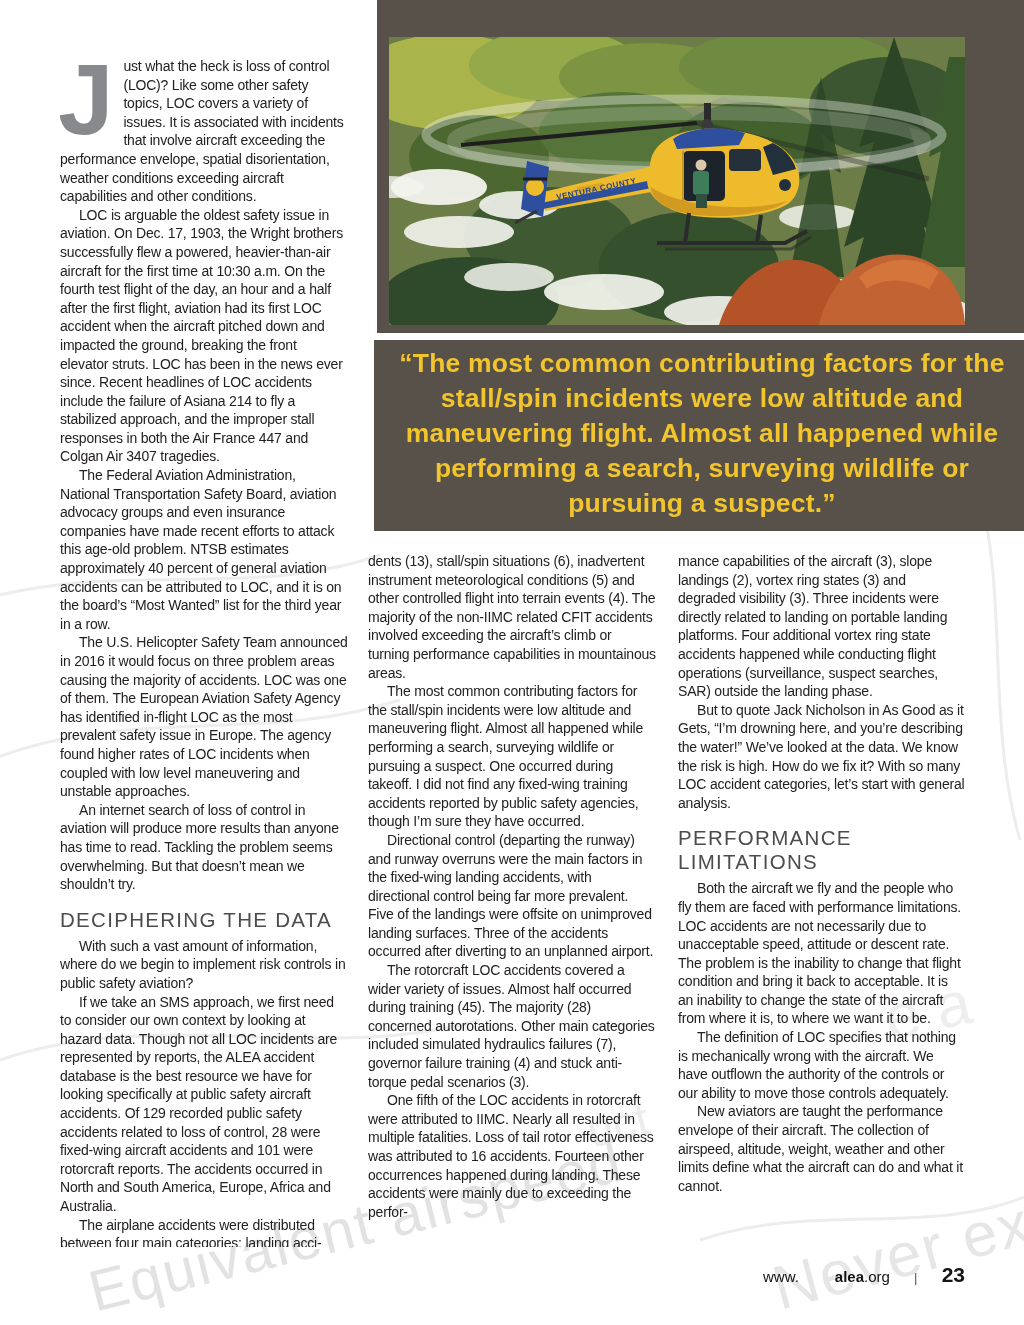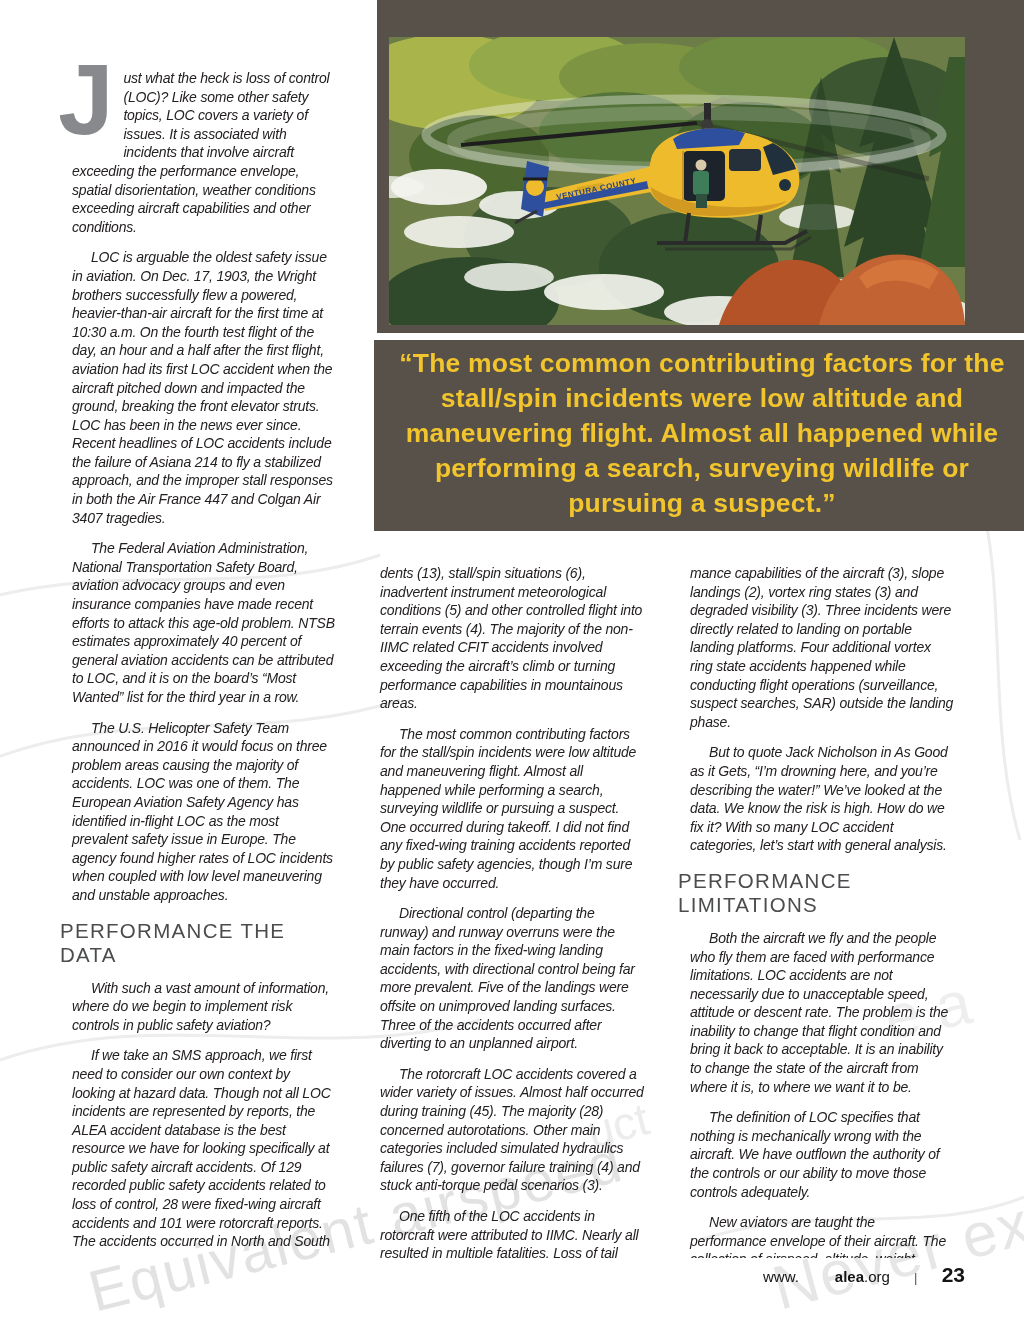--- a/index.html
+++ b/index.html
@@ -31,21 +31,21 @@
   }
   
   .col{
     position:absolute;width:288px;font-size:14px;line-height:18.6px;
     letter-spacing:-0.2px;color:#242021;z-index:1;overflow:hidden;
     text-align:left;
   }
   .col-1{left:60px;top:57px;height:1190px;}
   .col-2{left:368px;top:552px;height:706px;}
   .col-3{left:678px;top:552px;height:706px;}
-  .col p{margin:12px;text-indent:19px;font-style:italic;}
+  .col p{margin:0;text-indent:19px;}
   .col p.noindent{text-indent:0;}
   .dropcap{
     float:left;font-size:100px;line-height:80px;height:90px;
     color:#87898c;font-weight:bold;margin:2px 10px 0 -2px;
   }
   .section-heading{
     font-size:20.5px;font-weight:normal;color:#4b4c4e;
     letter-spacing:1.3px;line-height:24px;margin:14px 0 5px;
   }
   
@@ -168,21 +168,22 @@
   <div class="quote-box">
     <div class="quote-text">“The most common contributing factors for the stall/spin incidents were low altitude and maneuvering flight. Almost all happened while performing a search, surveying wildlife or pursuing a suspect.”</div>
   </div>
 
   <div class="col col-1">
     <span class="dropcap">J</span>
     <p class="noindent">ust what the heck is loss of control (LOC)? Like some other safety topics, LOC covers a variety of issues. It is associated with incidents that involve aircraft exceeding the performance envelope, spatial disorientation, weather conditions exceeding aircraft capabilities and other conditions.</p>
     <p>LOC is arguable the oldest safety issue in aviation. On Dec. 17, 1903, the Wright brothers successfully flew a powered, heavier-than-air aircraft for the first time at 10:30 a.m. On the fourth test flight of the day, an hour and a half after the first flight, aviation had its first LOC accident when the aircraft pitched down and impacted the ground, breaking the front elevator struts. LOC has been in the news ever since. Recent headlines of LOC accidents include the failure of Asiana 214 to fly a stabilized approach, and the improper stall responses in both the Air France 447 and Colgan Air 3407 tragedies.</p>
     <p>The Federal Aviation Administration, National Transportation Safety Board, aviation advocacy groups and even insurance companies have made recent efforts to attack this age-old problem. NTSB estimates approximately 40 percent of general aviation accidents can be attributed to LOC, and it is on the board’s “Most Wanted” list for the third year in a row.</p>
     <p>The U.S. Helicopter Safety Team announced in 2016 it would focus on three problem areas causing the majority of accidents. LOC was one of them. The European Aviation Safety Agency has identified in-flight LOC as the most prevalent safety issue in Europe. The agency found higher rates of LOC incidents when coupled with low level maneuvering and unstable approaches.</p>
-    <div class="section-heading">PERFORMANCE THE DATA</div>
+    <p>An internet search of loss of control in aviation will produce more results than anyone has time to read. Tackling the problem seems overwhelming. But that doesn’t mean we shouldn’t try.</p>
+    <div class="section-heading">DECIPHERING THE DATA</div>
     <p>With such a vast amount of information, where do we begin to implement risk controls in public safety aviation?</p>
     <p>If we take an SMS approach, we first need to consider our own context by looking at hazard data. Though not all LOC incidents are represented by reports, the ALEA accident database is the best resource we have for looking specifically at public safety aircraft accidents. Of 129 recorded public safety accidents related to loss of control, 28 were fixed-wing aircraft accidents and 101 were rotorcraft reports. The accidents occurred in North and South America, Europe, Africa and Australia.</p>
     <p>The airplane accidents were distributed between four main categories: landing acci-</p>
   </div>
 
   <div class="col col-2">
     <p class="noindent">dents (13), stall/spin situations (6), inadvertent instrument meteorological conditions (5) and other controlled flight into terrain events (4). The majority of the non-IIMC related CFIT accidents involved exceeding the aircraft’s climb or turning performance capabilities in mountainous areas.</p>
     <p>The most common contributing factors for the stall/spin incidents were low altitude and maneuvering flight. Almost all happened while performing a search, surveying wildlife or pursuing a suspect. One occurred during takeoff. I did not find any fixed-wing training accidents reported by public safety agencies, though I’m sure they have occurred.</p>
     <p>Directional control (departing the runway) and runway overruns were the main factors in the fixed-wing landing accidents, with directional control being far more prevalent. Five of the landings were offsite on unimproved landing surfaces. Three of the accidents occurred after diverting to an unplanned airport.</p>
     <p>The rotorcraft LOC accidents covered a wider variety of issues. Almost half occurred during training (45). The majority (28) concerned autorotations. Other main categories included simulated hydraulics failures (7), governor failure training (4) and stuck anti-torque pedal scenarios (3).</p>

